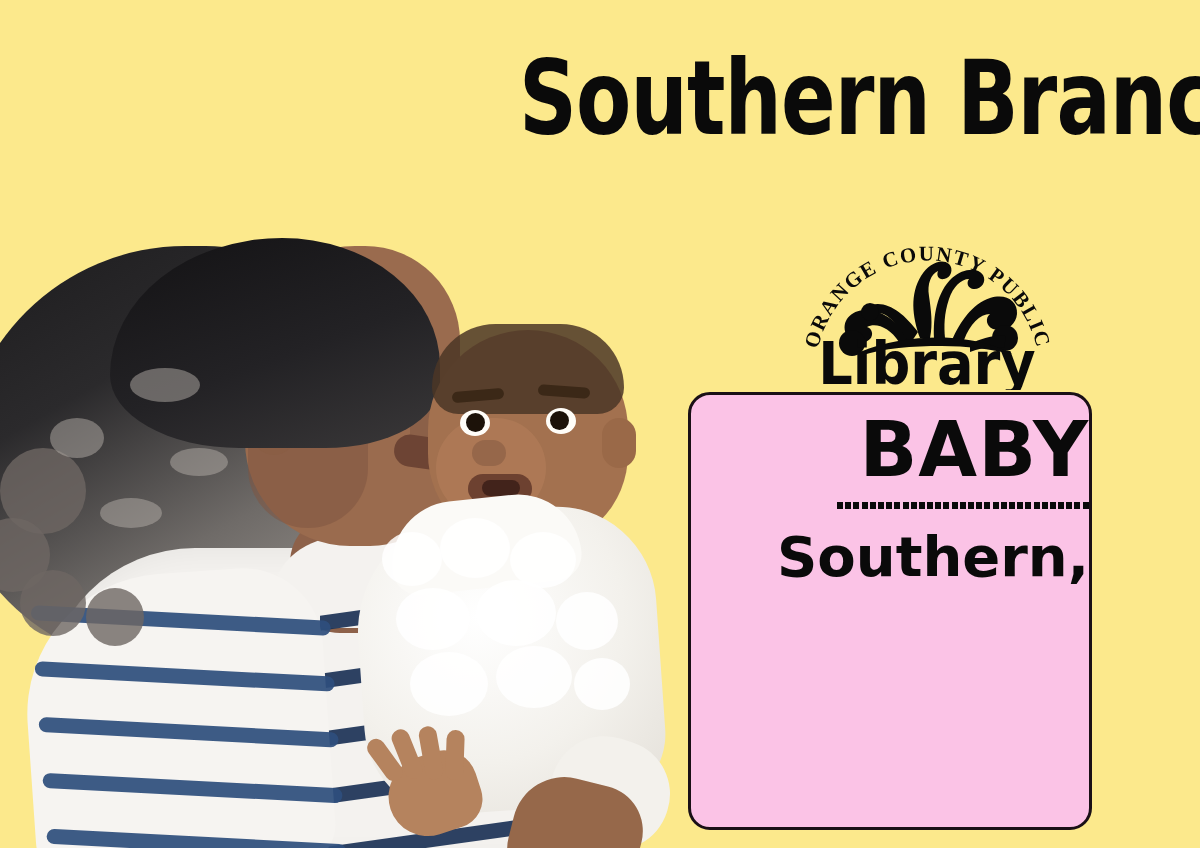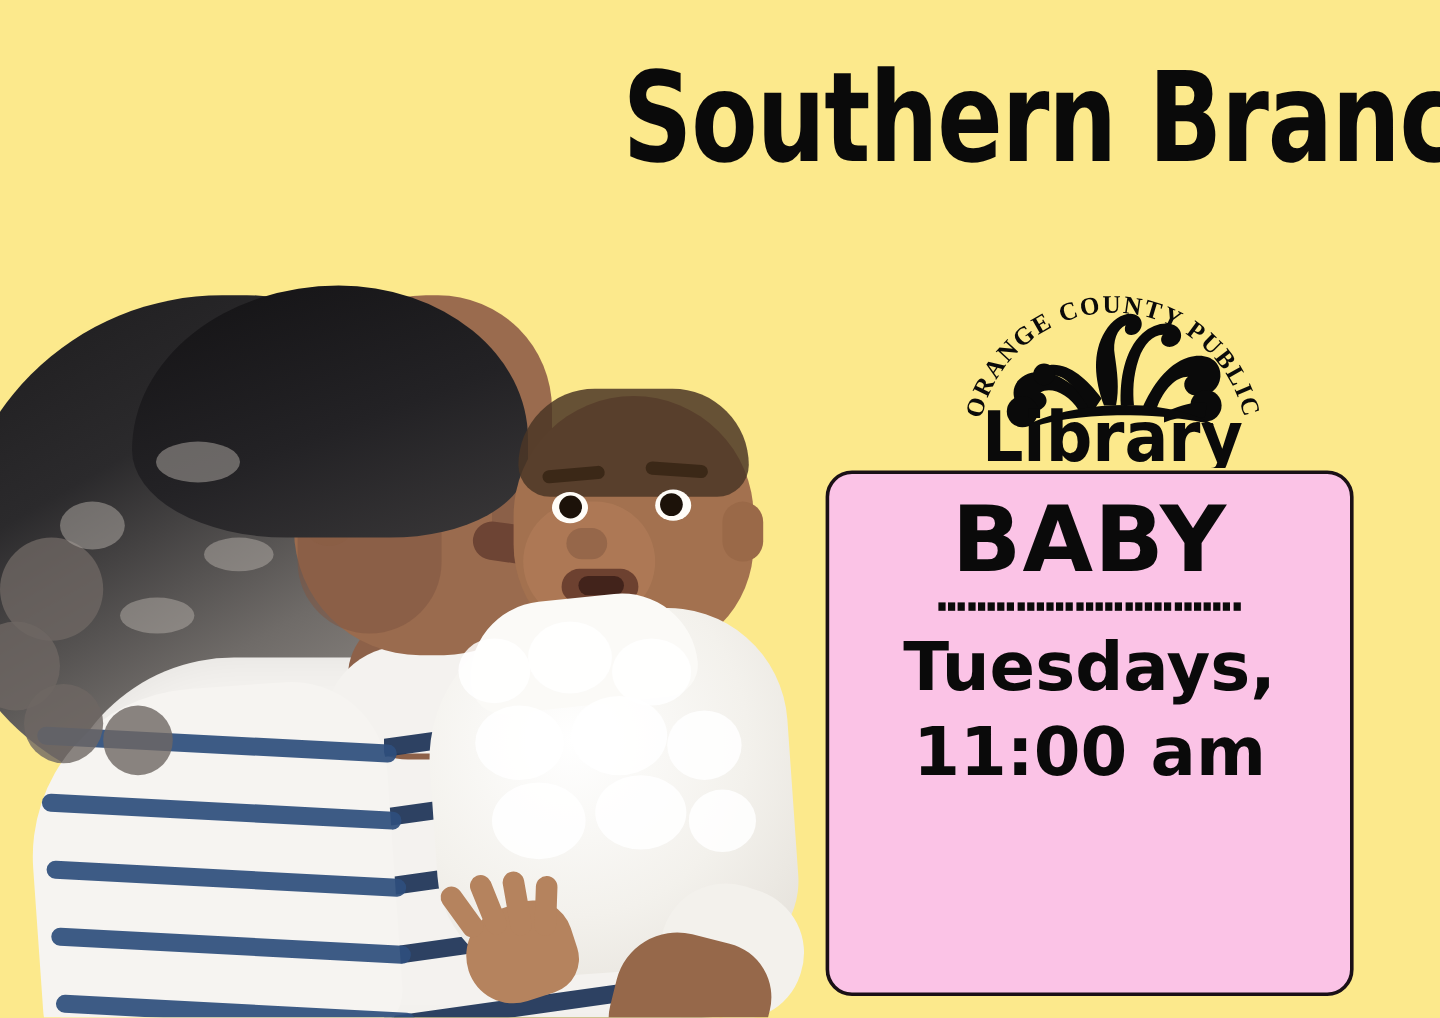--- a/index.html
+++ b/index.html
@@ -251,27 +251,27 @@
     position:absolute;
     left:800px; top:212px;
     width:255px; height:178px;
   }
   #logo svg { display:block; width:255px; height:178px; }
 
   
   #card {
     position:absolute;
     left:688px; top:392px;
-    width:440px; height:438px;
+    width:404px; height:438px;
     background:#fbc3e6;
     border:3px solid #1a1016;
     border-radius:22px;
     display:flex;
     flex-direction:column;
-    align-items:center;
+    align-items:flex-end;
     justify-content:flex-start;
     padding-top:18px;
   }
   .card-title {
     font-family:"DejaVu Sans","Liberation Sans", sans-serif;
     font-weight:700;
     font-size:76px;
     line-height:.97;
     color:#0a0a0a;
     text-align:center;
@@ -457,17 +457,16 @@
         <i></i>
         <i></i>
         <i></i>
         <i></i>
         <i></i>
         <i></i>
         <i></i>
         <i></i>
       </div>
 
-    <div class="card-sub">Tuesdays,</div>
-    <div class="card-sub">11:00 am</div>
+    <div class="card-sub">Southern,</div>
   </div>
 
 </div>
 
 </body></html>

